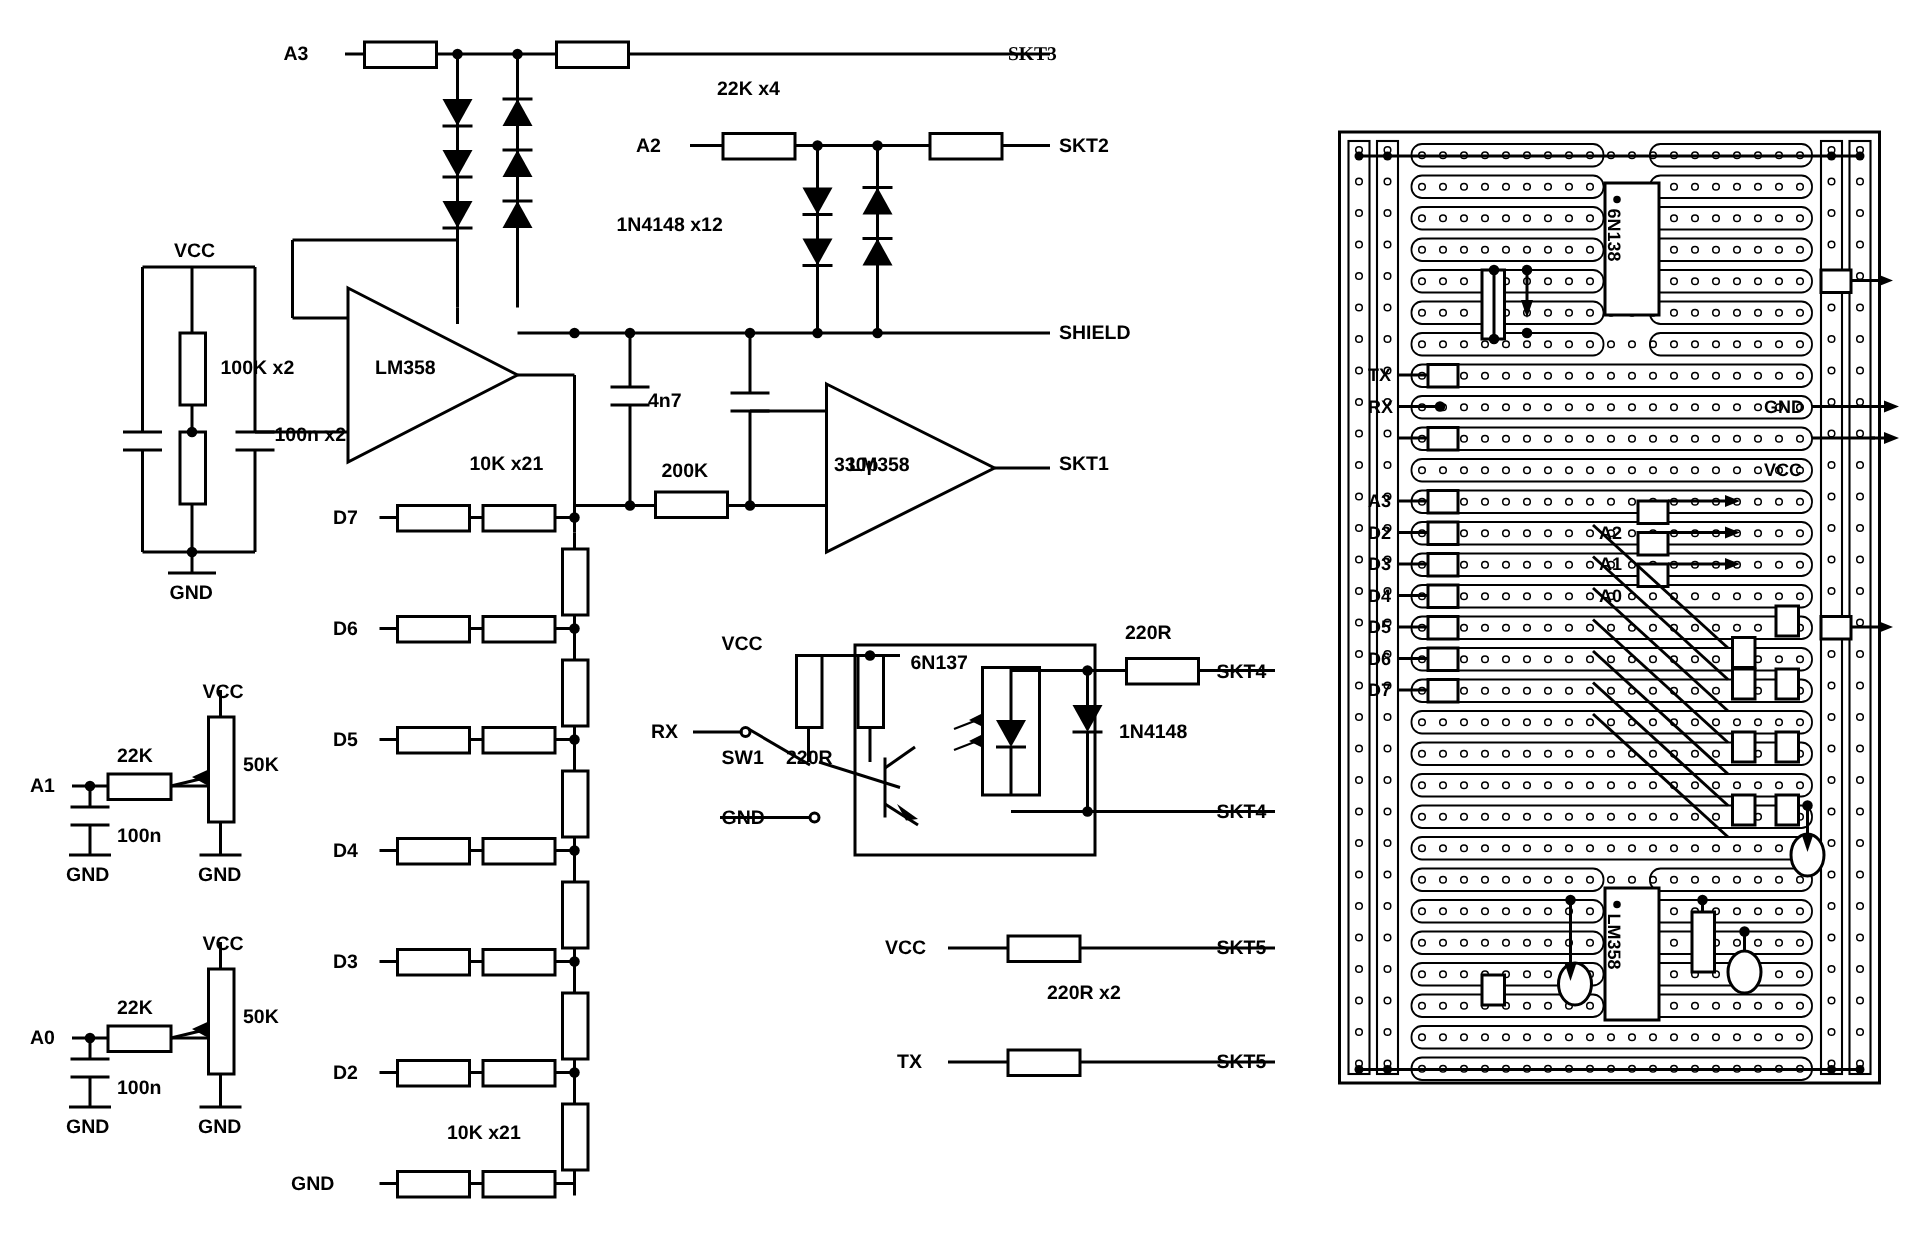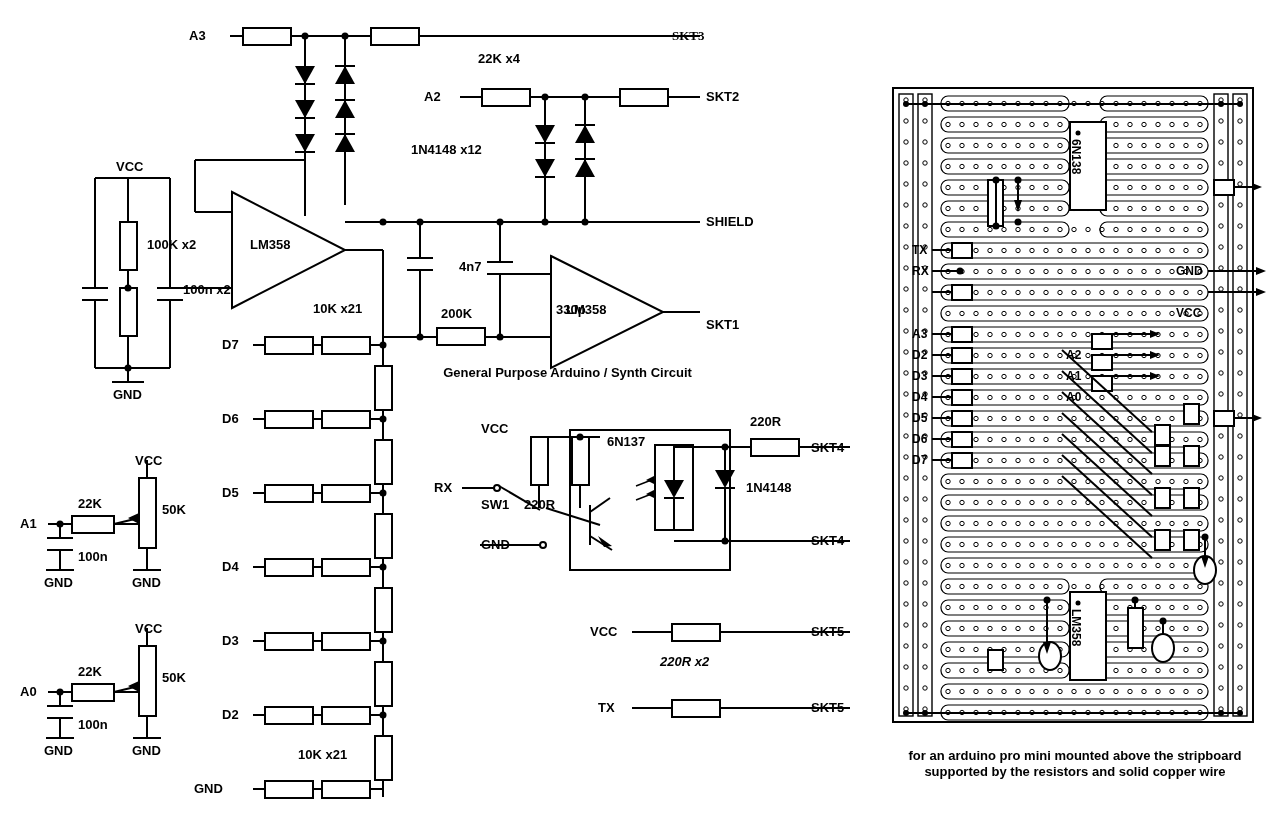--- a/index.html
+++ b/index.html
@@ -268,32 +268,32 @@
   <line class="w" x1="632" y1="708" x2="672" y2="708"></line>
   <rect class="bx" x="672" y="700" width="48" height="17"></rect>
   <line class="w" x1="720" y1="708" x2="850" y2="708"></line>
 </svg>
 
 <div class="lbl" style="left:189px;top:29px;">A3</div>
 <div class="lbl" style="left:424px;top:90px;">A2</div>
 <div class="lbl" style="left:672px;top:29px;font-family:Liberation Serif, serif;">SKT3</div>
 <div class="lbl" style="left:706px;top:90px;">SKT2</div>
 <div class="lbl" style="left:706px;top:215px;">SHIELD</div>
-<div class="lbl" style="left:706px;top:318px;">SKT1</div>
+<div class="lbl" style="left:706px;top:302px;">SKT1</div>
 <div class="lbl" style="left:811px;top:441px;">SKT4</div>
 <div class="lbl" style="left:811px;top:534px;">SKT4</div>
 <div class="lbl" style="left:811px;top:625px;">SKT5</div>
 <div class="lbl" style="left:811px;top:701px;">SKT5</div>
 
 <div class="lbl" style="left:478px;top:52px;">22K x4</div>
 <div class="lbl" style="left:411px;top:143px;">1N4148 x12</div>
 <div class="lbl" style="left:147px;top:238px;">100K x2</div>
 <div class="lbl" style="left:183px;top:283px;">100n x2</div>
 <div class="lbl" style="left:250px;top:238px;">LM358</div>
-<div class="lbl" style="left:432px;top:260px;margin-left:27px;">4n7</div>
+<div class="lbl" style="left:432px;top:260px;">4n7</div>
 <div class="lbl" style="left:313px;top:302px;">10K x21</div>
 <div class="lbl" style="left:441px;top:307px;">200K</div>
 <div class="lbl" style="left:509px;top:303px;margin-left:47px;">330p</div>
 <div class="lbl" style="left:566px;top:303px;">LM358</div>
 <div class="lbl" style="left:298px;top:748px;">10K x21</div>
 
 <div class="lbl" style="left:222px;top:338px;">D7</div>
 <div class="lbl" style="left:222px;top:412px;">D6</div>
 <div class="lbl" style="left:222px;top:486px;">D5</div>
 <div class="lbl" style="left:222px;top:560px;">D4</div>
@@ -324,23 +324,22 @@
 <div class="lbl" style="left:434px;top:481px;">RX</div>
 <div class="lbl" style="left:481px;top:538px;">GND</div>
 <div class="lbl" style="left:481px;top:498px;">SW1</div>
 <div class="lbl" style="left:524px;top:498px;">220R</div>
 <div class="lbl" style="left:607px;top:435px;">6N137</div>
 <div class="lbl" style="left:750px;top:415px;">220R</div>
 <div class="lbl" style="left:746px;top:481px;">1N4148</div>
 
 <div class="lbl" style="left:590px;top:625px;">VCC</div>
 <div class="lbl" style="left:598px;top:701px;">TX</div>
-<div class="lbl" style="left:660px;top:655px;font-style:italic;">220R x2</div>
-
-<div class="cap" style="left:395px;top:365px;width:345px;">General Purpose Arduino / Synth Circuit</div>
+<div class="lbl" style="left:698px;top:655px;">220R x2</div>
+
 
 <svg width="1287" height="824" style="left:0;top:0;">
 
   <rect class="w" x="893" y="88" width="360" height="634" fill="none"></rect>
 
   <rect class="w1" x="899" y="94" width="14" height="622" fill="none"></rect>
   <rect class="w1" x="918" y="94" width="14" height="622" fill="none"></rect>
 
   <rect class="w1" x="1214" y="94" width="14" height="622" fill="none"></rect>
   <rect class="w1" x="1233" y="94" width="14" height="622" fill="none"></rect>
@@ -1217,16 +1216,14 @@
 
 <div class="lbl sm" style="left:1176px;top:265px;">GND</div>
 <div class="lbl sm" style="left:1176px;top:307px;">VCC</div>
 <div class="lbl sm" style="left:1066px;top:349px;">A2</div>
 <div class="lbl sm" style="left:1066px;top:370px;">A1</div>
 <div class="lbl sm" style="left:1066px;top:391px;">A0</div>
 
 <div class="lbl sm" style="left:1082px;top:139px;transform:rotate(90deg);transform-origin:left top;">6N138</div>
 <div class="lbl sm" style="left:1082px;top:609px;transform:rotate(90deg);transform-origin:left top;">LM358</div>
 
-<div class="cap" style="left:880px;top:748px;width:390px;">for an arduino pro mini mounted above the stripboard
-supported by the resistors and solid copper wire</div>
 
 </div>
 
 </body></html>

